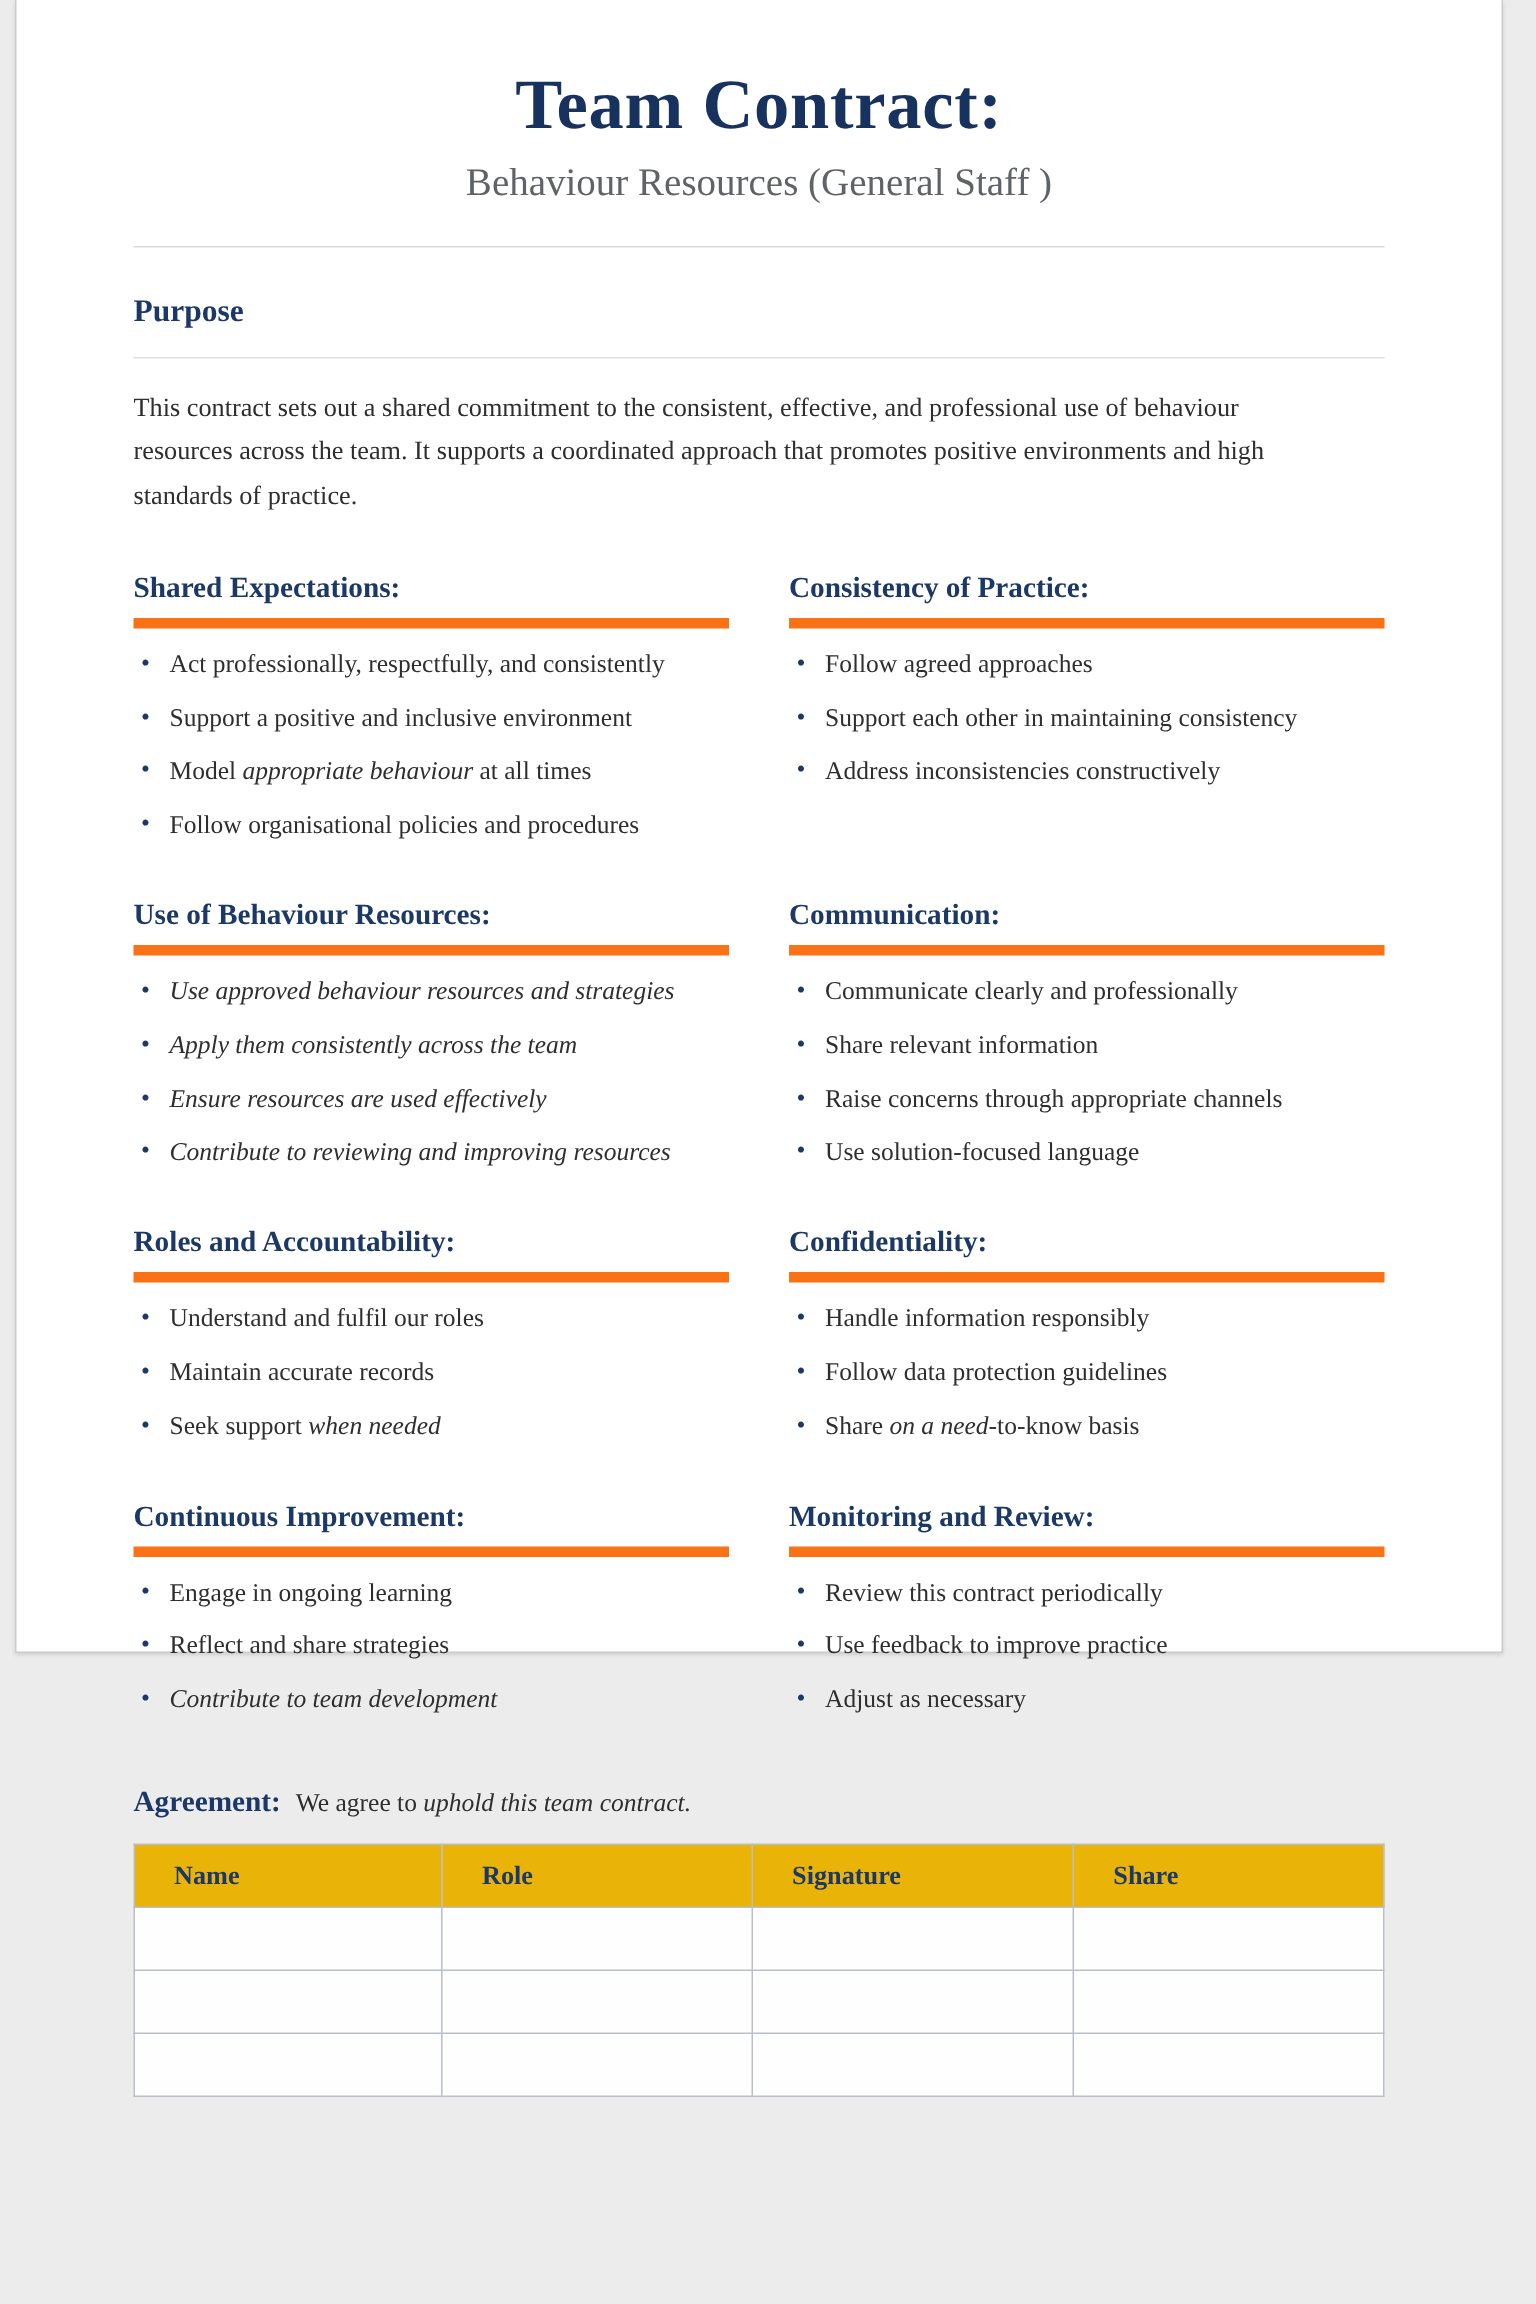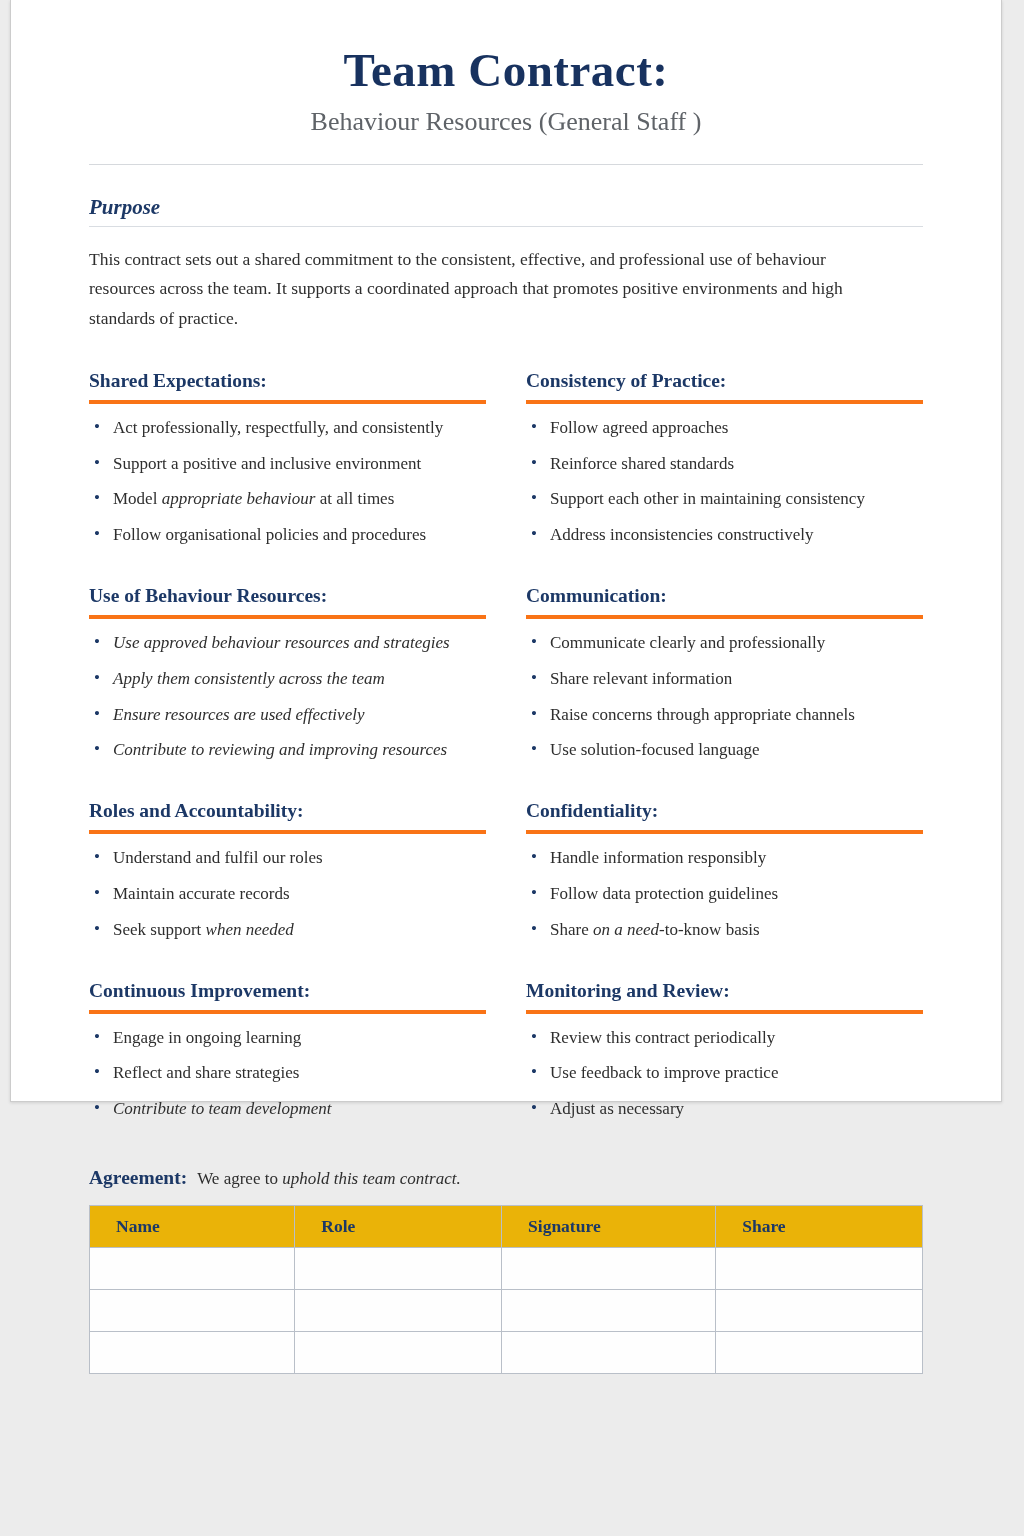--- a/index.html
+++ b/index.html
@@ -46,23 +46,22 @@
   .top-rule {
     border: none;
     border-top: 1px solid #d6d9dd;
     margin: 27px 0 0 0;
   }
   
   .purpose-heading {
     margin: 30px 0 0 0;
     font-size: 21px;
     font-weight: bold;
-    font-style: italic;
-    color: #1c3866;
-    padding-bottom: 6px;
+    color: #1c3866;
+    padding-bottom: 18px;
     border-bottom: 1px solid #d9dde2;
   }
   .purpose-body {
     margin: 18px 0 0 0;
     font-size: 17.5px;
     line-height: 1.7;
     max-width: 790px;
   }
   
   .sections-grid {
@@ -71,21 +70,21 @@
     grid-template-columns: 1fr 1fr;
     column-gap: 40px;
     row-gap: 26px;
   }
   .col-section h3 {
     margin: 0 0 12px 0;
     font-size: 19.5px;
     font-weight: bold;
     color: #1c3866;
     padding-bottom: 8px;
-    border-bottom: 4px solid #f97316;
+    border-bottom: 7px solid #f97316;
   }
   .col-section ul {
     list-style: none;
     margin: 0;
     padding: 0;
   }
   .col-section li {
     position: relative;
     padding-left: 24px;
     font-size: 17px;
@@ -162,21 +161,20 @@
             <li>Act professionally, respectfully, and consistently</li>
             <li>Support a positive and inclusive environment</li>
             <li>Model <em>appropriate behaviour</em> at all times</li>
             <li>Follow organisational policies and procedures</li>
           </ul>
         </section>
         <section class="col-section">
           <h3>Consistency of Practice:</h3>
           <ul>
             <li>Follow agreed approaches</li>
-            <li>Reinforce shared standards</li>
             <li>Support each other in maintaining consistency</li>
             <li>Address inconsistencies constructively</li>
           </ul>
         </section>
         <section class="col-section">
           <h3>Use of Behaviour Resources:</h3>
           <ul>
             <li><em>Use approved behaviour resources and strategies</em></li>
             <li><em>Apply them consistently across the team</em></li>
             <li><em>Ensure resources are used effectively</em></li>

